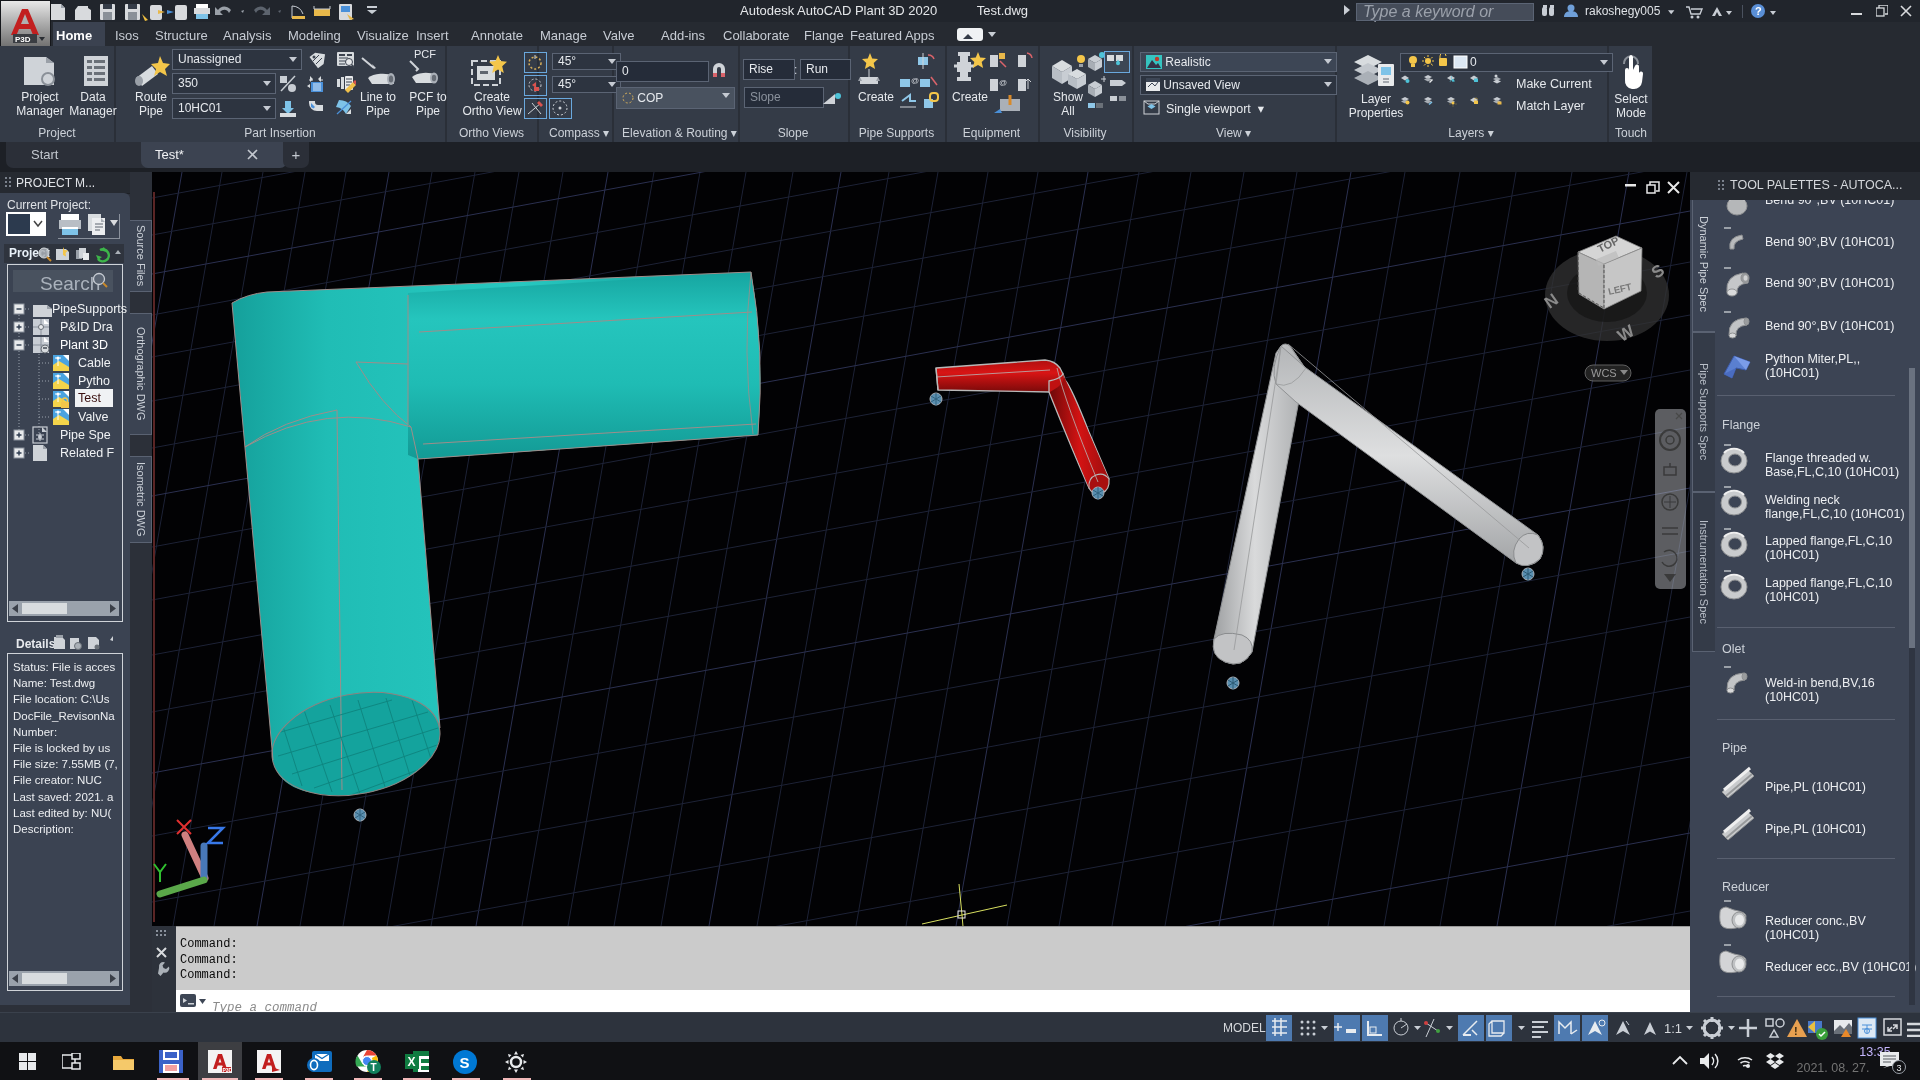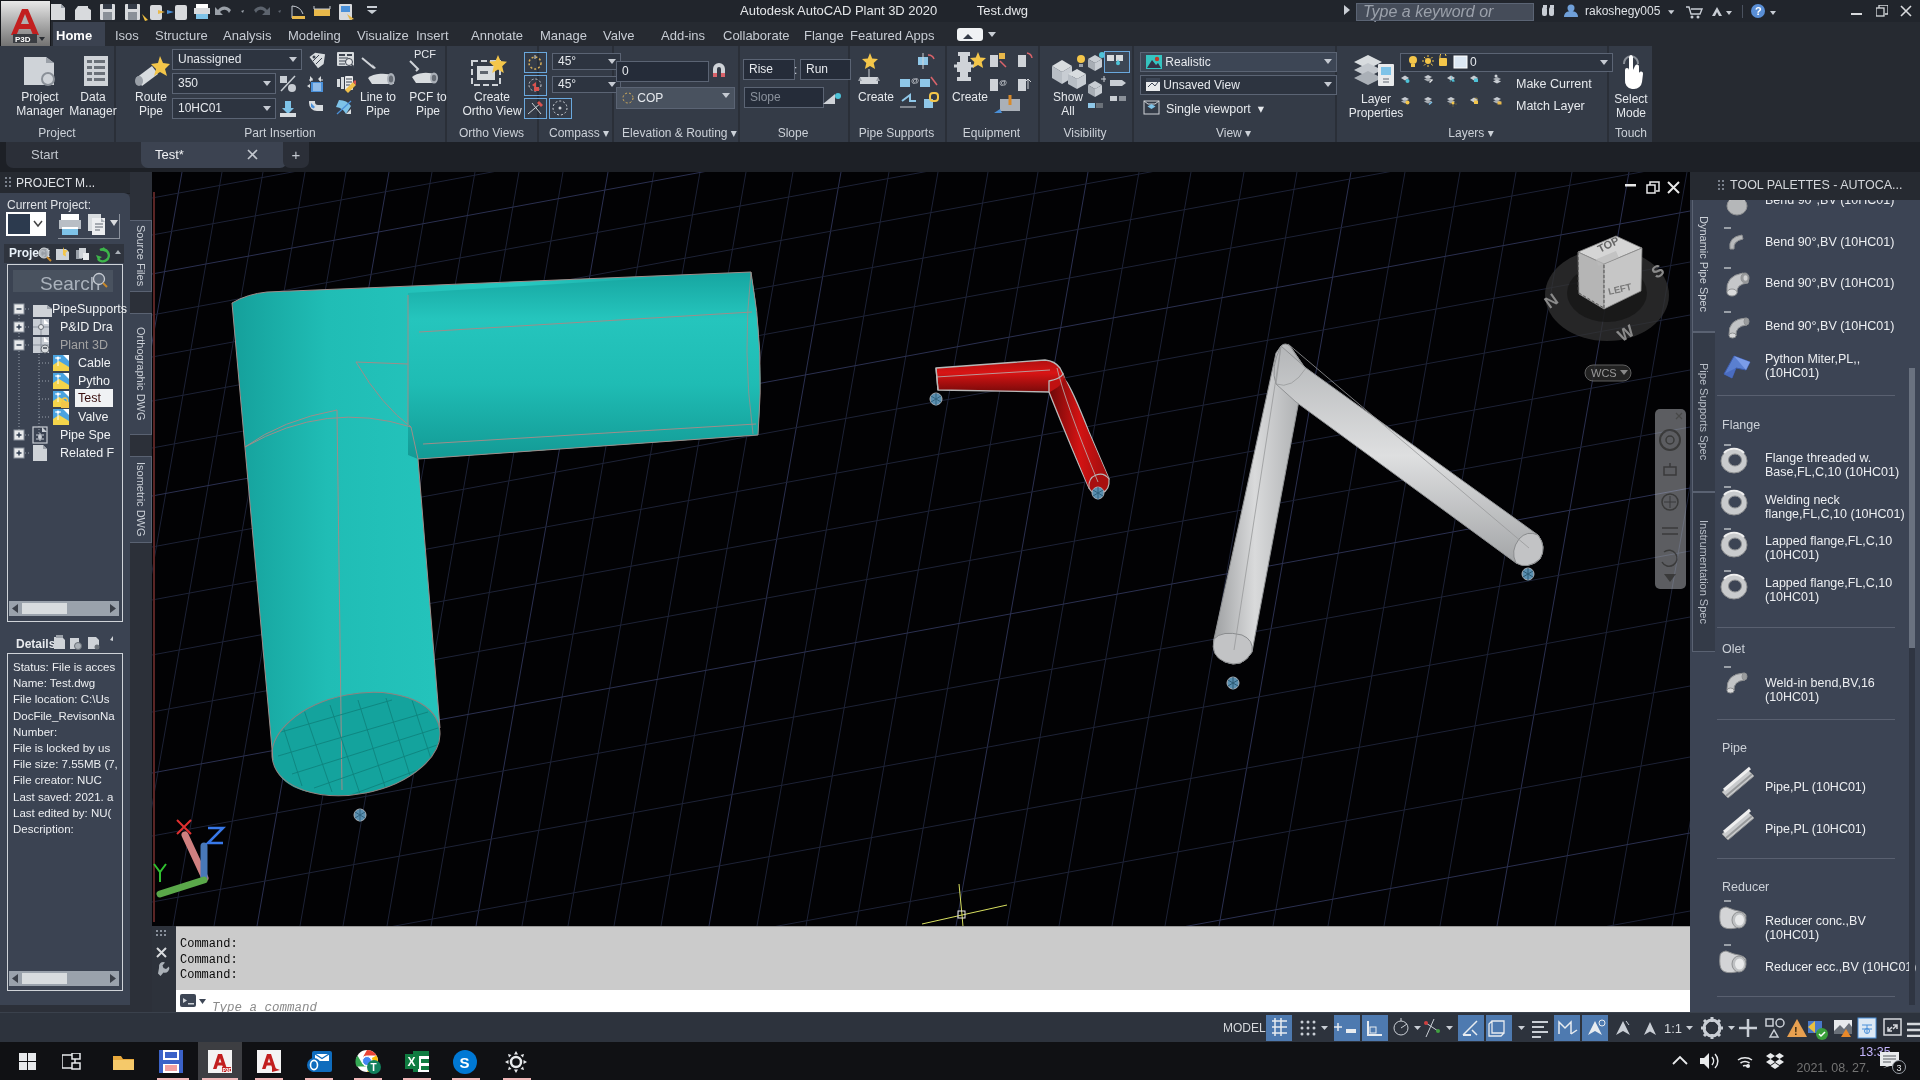--- a/index.html
+++ b/index.html
@@ -661,21 +661,21 @@
    <rect x="9" y="153" width="10" height="10" fill="#e8eaec" stroke="#8a919c"></rect>
         <path d="M11.5 158h5M14 155.5v5" stroke="#2c3a4e" stroke-width="1.4"></path>
    <g transform="translate(28,150)">
           <path d="M0 0h10l4 4v12H0z" fill="#cfd3d8"></path>
           <path d="M10 0l4 4h-4z" fill="#9aa0a8"></path>
         </g>
   </g>
  </svg>
  <div class="tx" style="left:52px;top:130px;font-size:12.5px;color:#f0f2f4">PipeSupports</div>
  <div class="tx" style="left:60px;top:148px;font-size:12.5px;color:#f0f2f4">P&amp;ID Dra</div>
- <div class="tx" style="left:60px;top:166px;font-size:12.5px;color:#a3a3a3">Plant 3D</div>
+ <div class="tx" style="left:60px;top:166px;font-size:12.5px;color:#ffffff">Plant 3D</div>
  <div class="tx" style="left:78px;top:184px;font-size:12.5px;color:#f0f2f4">Cable</div>
  <div class="tx" style="left:78px;top:202px;font-size:12.5px;color:#f0f2f4">Pytho</div>
  <div class="abs" style="left:75px;top:217px;width:38px;height:18px;background:#f0f2f4"></div>
  <div class="tx" style="left:78px;top:219px;font-size:12.5px;color:#3a1010">Test</div>
  <div class="tx" style="left:78px;top:238px;font-size:12.5px;color:#f0f2f4">Valve</div>
  <div class="tx" style="left:60px;top:256px;font-size:12.5px;color:#f0f2f4">Pipe Spe</div>
  <div class="tx" style="left:60px;top:274px;font-size:12.5px;color:#f0f2f4">Related F</div>
  <div class="abs" style="left:9px;top:429px;width:110px;height:15px;background:#9aa2ac">
       <div class="abs" style="left:13px;top:2px;width:45px;height:11px;background:#d8dcdf"></div>
       <svg class="abs" style="left:2px;top:3px" width="8" height="9">

